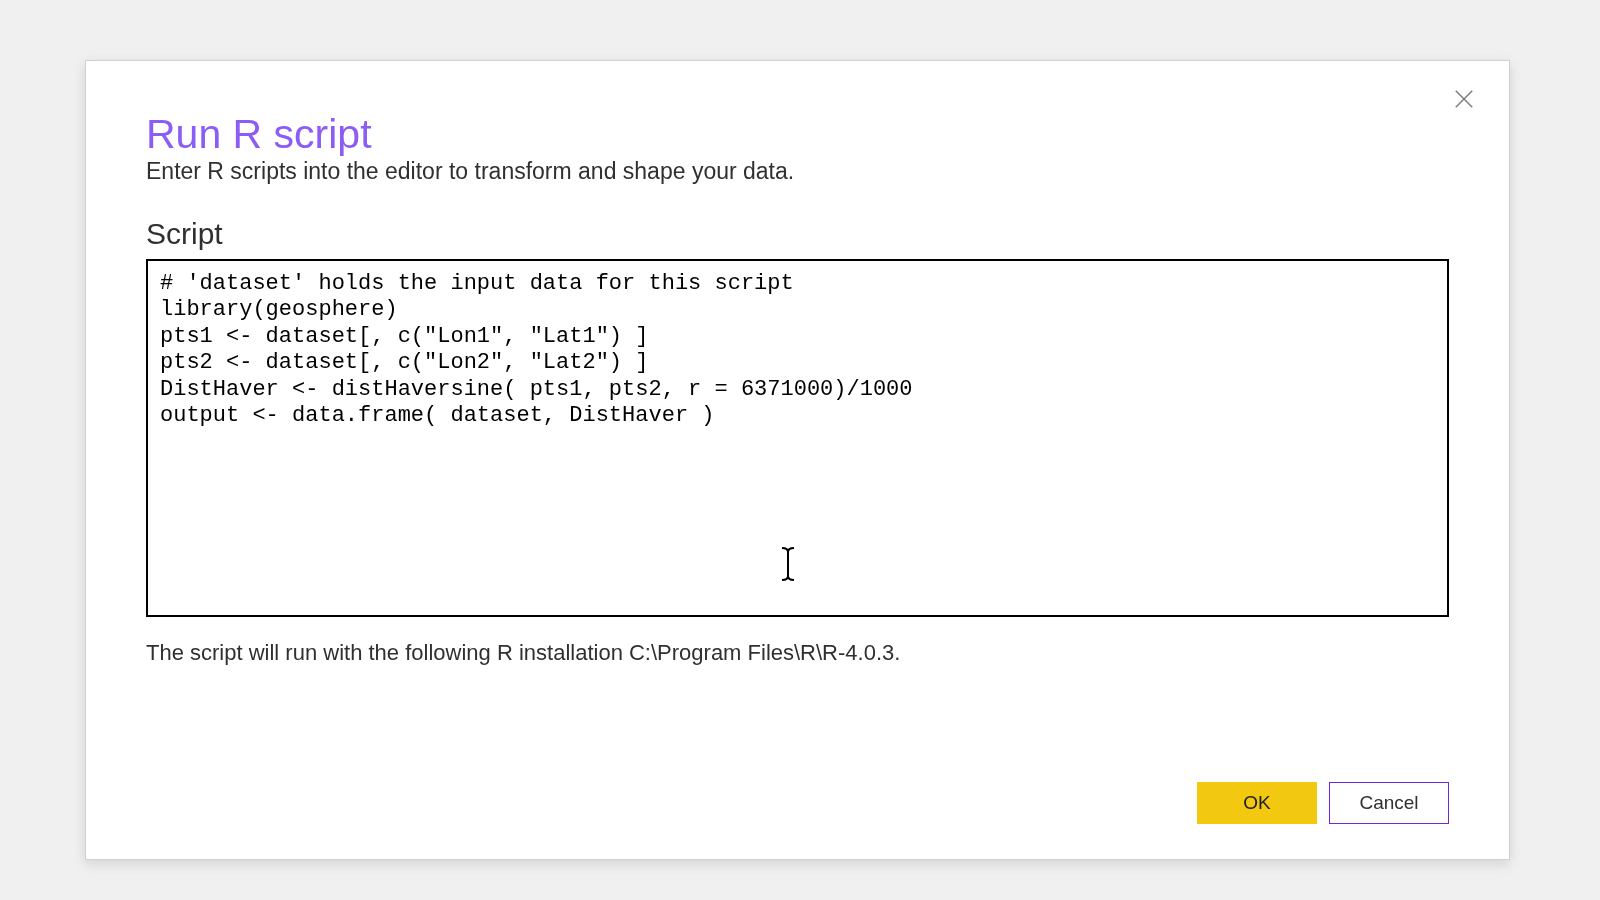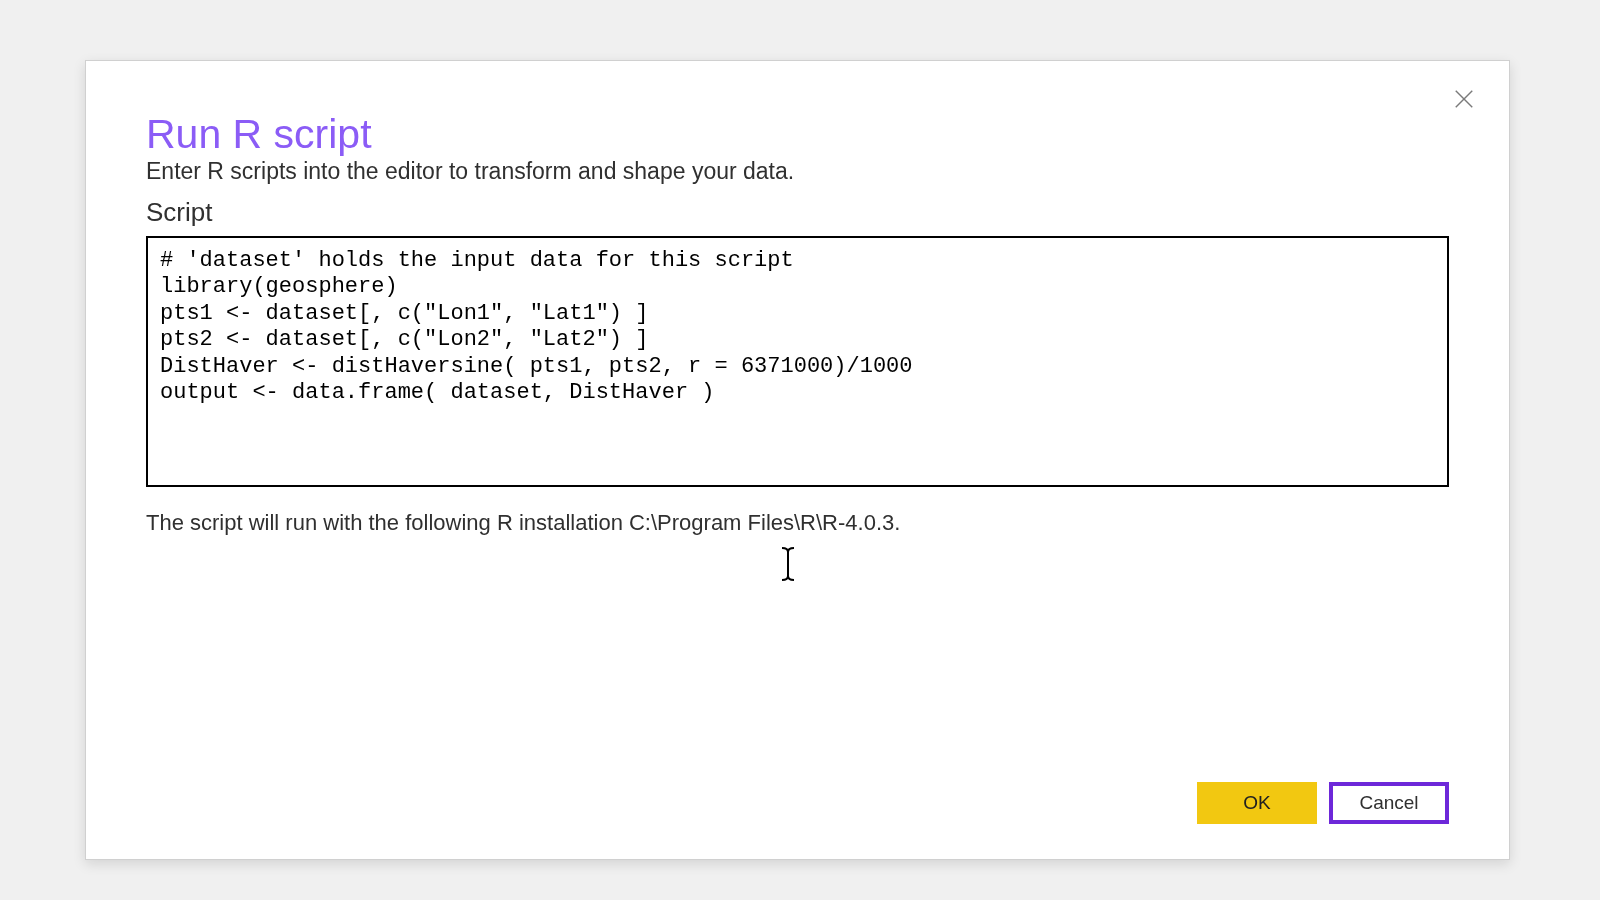--- a/index.html
+++ b/index.html
@@ -56,32 +56,32 @@
       font-size: 41px;
       font-weight: 300;
       color: #8b5cf6;
       margin-top: 10px;
     }
 
     .dialog-subtitle {
       font-size: 23px;
       font-weight: 400;
       color: #303030;
-      margin-bottom: 12px;
+      margin-bottom: 32px;
     }
 
     .field-label {
-      font-size: 26px;
+      font-size: 30px;
       color: #303030;
       margin-bottom: 8px;
     }
 
     .script-editor {
       width: 100%;
-      height: 251px;
+      height: 358px;
       border: 2px solid #000000;
       padding: 10px 12px;
       font-family: 'Consolas', 'Courier New', monospace;
       font-size: 22px;
       line-height: 1.2;
       color: #000000;
       resize: none;
       outline: none;
       white-space: pre;
       overflow: auto;
@@ -102,21 +102,21 @@
       padding-top: 25px;
     }
 
     .btn {
       min-width: 120px;
       height: 42px;
       padding: 0 22px;
       font-size: 19px;
       font-family: inherit;
       cursor: pointer;
-      border: 4px solid #6d28d9;
+      border: 1px solid #6d28d9;
       background: #ffffff;
       color: #303030;
     }
 
     .btn-primary {
       background: #f2c811;
       border: 1px solid #f2c811;
       color: #202020;
     }
 

